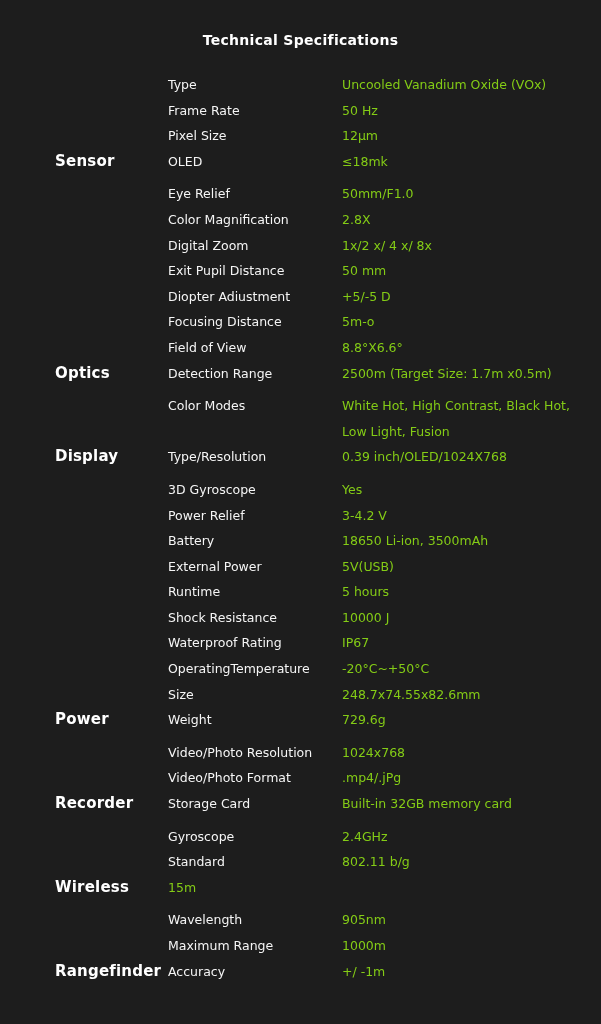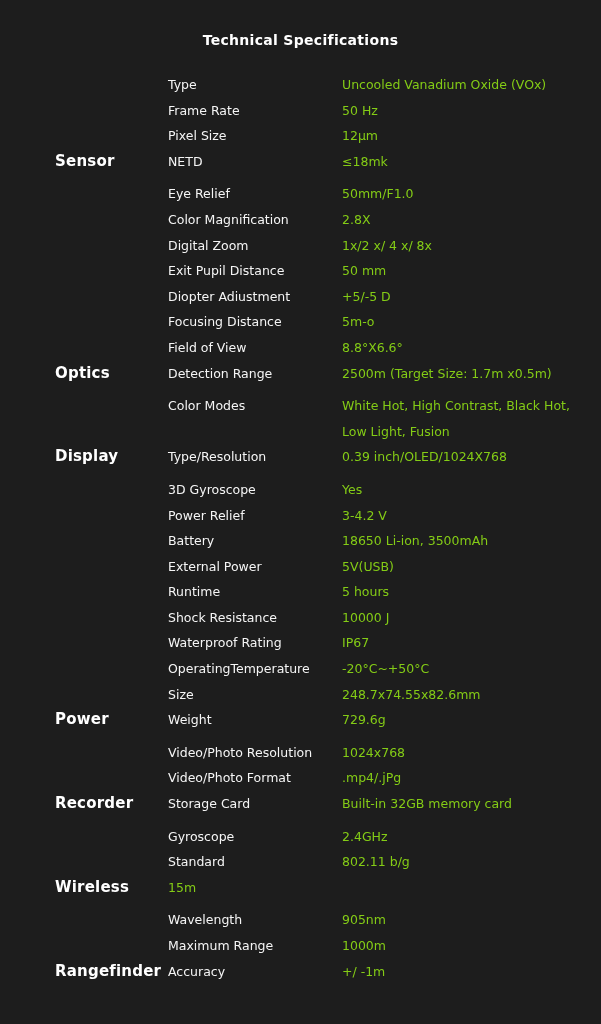--- a/index.html
+++ b/index.html
@@ -82,21 +82,21 @@
         </div>
         <div class="row">
           <div class="label">Frame Rate</div>
           <div class="value">50 Hz</div>
         </div>
         <div class="row">
           <div class="label">Pixel Size</div>
           <div class="value">12μm</div>
         </div>
         <div class="row">
-          <div class="label">NETD</div>
+          <div class="label">OLED</div>
           <div class="value">≤18mk</div>
         </div>
       </div>
     </div>
     <div class="section">
       <div class="section-name">Optics</div>
       <div class="rows">
         <div class="row">
           <div class="label">Eye Relief</div>
           <div class="value">50mm/F1.0</div>

